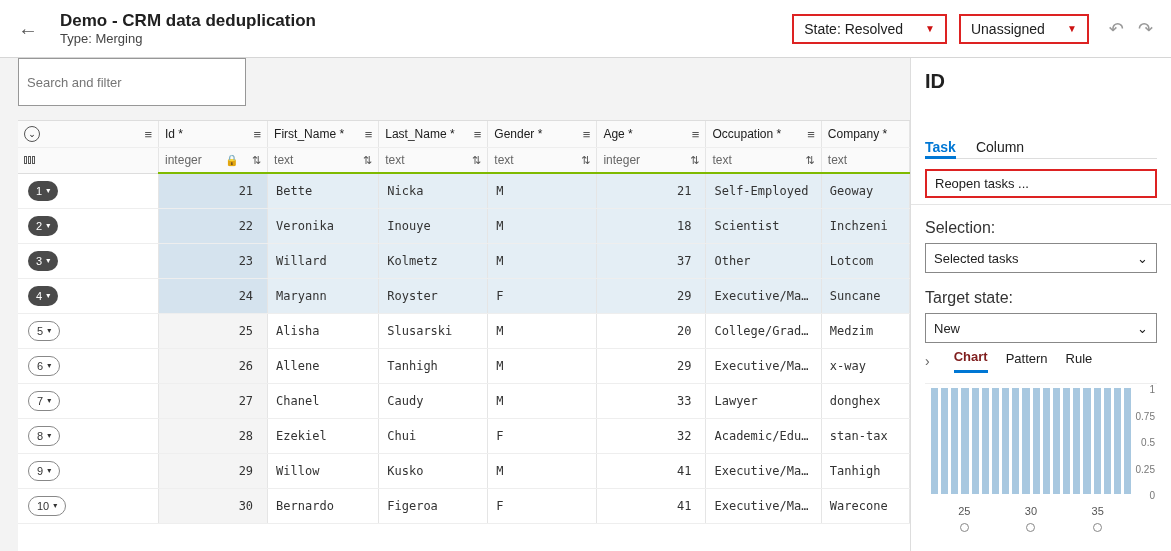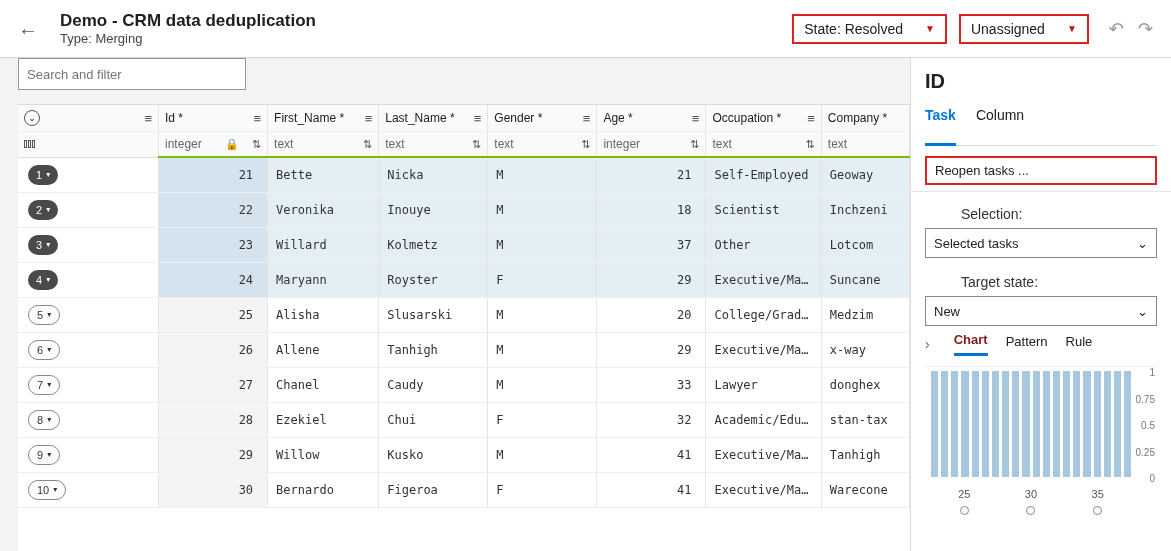--- a/index.html
+++ b/index.html
@@ -14,21 +14,21 @@
   .hdr-btn .chev { color: #c11; font-size: 10px; }
   .hdr-icons { display: flex; gap: 14px; margin-left: 8px; color: #999; font-size: 18px; }
   .hdr-icons span { cursor: pointer; }
   
   .body { display: flex; height: calc(551px - 58px); }
   .left { flex: 1; background: #f3f3f3; display: flex; flex-direction: column; overflow: hidden; border-right: 1px solid #ddd; }
   .right { width: 260px; background: #fff; display: flex; flex-direction: column; padding: 12px 14px 0 14px; overflow: hidden; }
   
   .count-row { padding: 14px 18px 6px 18px; font-size: 14px; }
   .count-bold { font-weight: 700; }
-  .filter-input { margin: 0 18px 14px 18px; width: 228px; height: 32px; border: 1px solid #979797; padding: 0 8px; font-size: 13px; background: #fff; }
+  .filter-input { margin: 0 18px 14px 18px; width: 228px; height: 48px; border: 1px solid #979797; padding: 0 8px; font-size: 13px; background: #fff; }
   
   .table-wrap { flex: 1; overflow: auto; background: #fff; margin: 0 0 0 18px; border-top: 1px solid #ddd; }
   table { border-collapse: collapse; width: 100%; table-layout: fixed; }
   th, td { border-right: 1px solid #e5e5e5; border-bottom: 1px solid #eee; font-size: 12px; text-align: left; vertical-align: middle; }
   
   thead tr.h1 th { background: #fafafa; height: 26px; padding: 0 6px; font-weight: 400; position: relative; }
   thead tr.h2 th { background: #fafafa; height: 26px; padding: 0 6px; color: #666; font-weight: 400; border-bottom: 2px solid #7fba00; position: relative; }
   th.idx, td.idx { width: 134px; }
   th.col-id, td.col-id { width: 104px; }
   th.col-fn, td.col-fn { width: 106px; }
@@ -53,25 +53,25 @@
   td.idx { background: #fff; padding-left: 10px; }
   td.col-id { text-align: right; padding-right: 14px; }
   td.col-age { text-align: right; padding-right: 14px; }
   .pill { display: inline-flex; align-items: center; gap: 4px; border-radius: 11px; height: 20px; padding: 0 8px; font-family: "Segoe UI", Arial, sans-serif; font-size: 11px; cursor: pointer; }
   .pill.dark { background: #4a4a4a; color: #fff; }
   .pill.light { background: #fff; color: #333; border: 1px solid #888; }
   .pill .chev { font-size: 8px; }
   
   .r-title { font-weight: 700; font-size: 20px; margin-bottom: 14px; }
   .r-tabs { display: flex; gap: 20px; border-bottom: 1px solid #ddd; font-size: 14px; }
-  .r-tab { padding-bottom: 20px; cursor: pointer; }
+  .r-tab { padding-bottom: 1px; cursor: pointer; margin-top: 32px; }
   .r-tab.active { color: #0077d4; font-weight: 600; border-bottom: 3px solid #0077d4; margin-bottom: -1px; }
   .reopen-box { margin-top: 10px; border: 2px solid #d22; padding: 5px 8px; font-size: 13px; display: inline-block; cursor: pointer; }
   .r-divider { border-bottom: 1px solid #e5e5e5; margin: 6px -14px 14px -14px; }
-  .r-label { font-size: 14px; margin-bottom: 6px; color: #333; margin-left: 36px; }
+  .r-label { font-size: 16px; margin-bottom: 6px; color: #333; }
   .r-select { width: 100%; height: 30px; border: 1px solid #888; padding: 0 8px; font-size: 13px; display: flex; align-items: center; justify-content: space-between; cursor: pointer; margin-bottom: 16px; }
   .mini-tabs { display: flex; gap: 18px; align-items: center; font-size: 13px; margin: 6px 0 10px 0; }
   .mini-tab { padding-bottom: 6px; cursor: pointer; }
   .mini-tab.active { color: #7f1d1d; font-weight: 600; border-bottom: 3px solid #0077d4; }
   .side-chev { color: #666; font-size: 14px; cursor: pointer; margin-right: 6px; }
   
   .chart-area { position: relative; height: 120px; border-top: 1px solid #eee; }
   .y-axis { position: absolute; right: 2px; top: 0; height: 100%; width: 24px; font-size: 10px; color: #777; }
   .y-axis span { position: absolute; right: 0; }
   .bars { display: flex; align-items: flex-end; gap: 3px; height: 110px; padding: 4px 26px 0 6px; }

